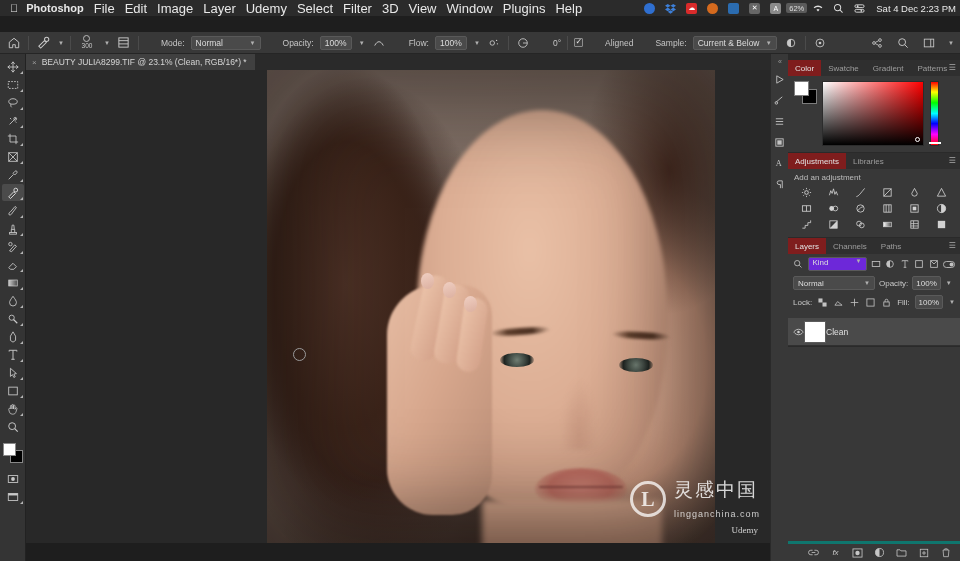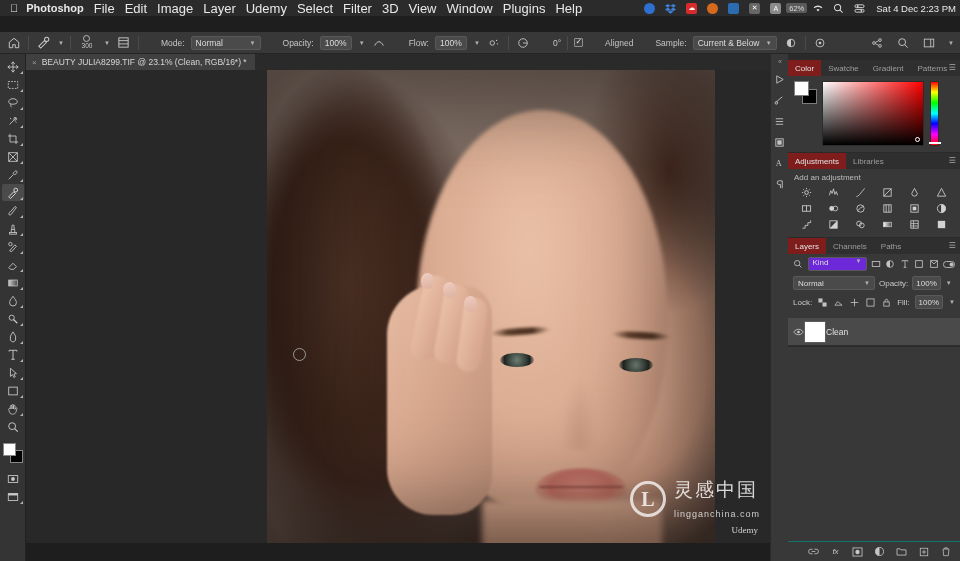--- a/index.html
+++ b/index.html
@@ -216,21 +216,21 @@
   .layerrow { display: flex; align-items: center; gap: 0; height: 28px; padding: 0 5px; border-bottom: 1px solid #303030; }
   .layerrow.sel { background: #4a4a4a; }
   .eye { width: 11px; display: flex; align-items: center; justify-content: center; color: #d0d0d0; }
   .thumb { width: 22px; height: 22px; border: 1px solid #5c5c5c; background: #fff; }
   .thumb.bgimg { background:
       radial-gradient(ellipse at 45% 40%, #e6bda3 0%, #c9937a 55%, rgba(150,110,90,0) 85%),
       linear-gradient(150deg, #6d5348, #3c2a22); }
   .lname { font-size: 8.5px; color: #e0e0e0; flex: 1; }
   .lockic { color: #b9b9b9; font-size: 8px; }
   .layers-foot { position: absolute; left: 0; right: 0; bottom: 0; height: 20px; background: #383838;
-    border-top: 1px solid #0f766e; display: flex; align-items: center; justify-content: flex-end; gap: 9px; padding-right: 8px; }
+    border-top: 3px solid #0f766e; display: flex; align-items: center; justify-content: flex-end; gap: 9px; padding-right: 8px; }
   .layers-foot .fi { width: 13px; height: 13px; display: flex; align-items: center; justify-content: center; color: #c6c6c6; font-size: 9px; }
 </style>
 </head>
 <body>
 
 <div class="app">
 
   <div class="macbar">
     <span class="apple"></span>
     <span class="appname">Photoshop</span>

